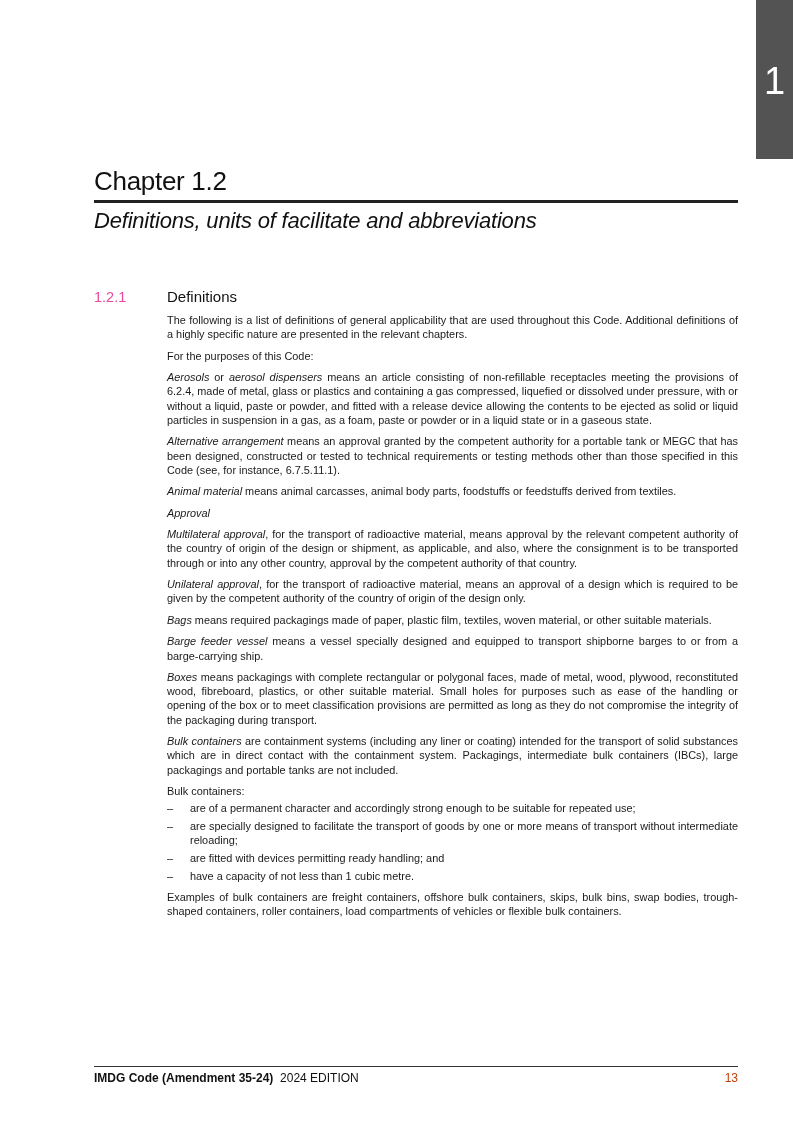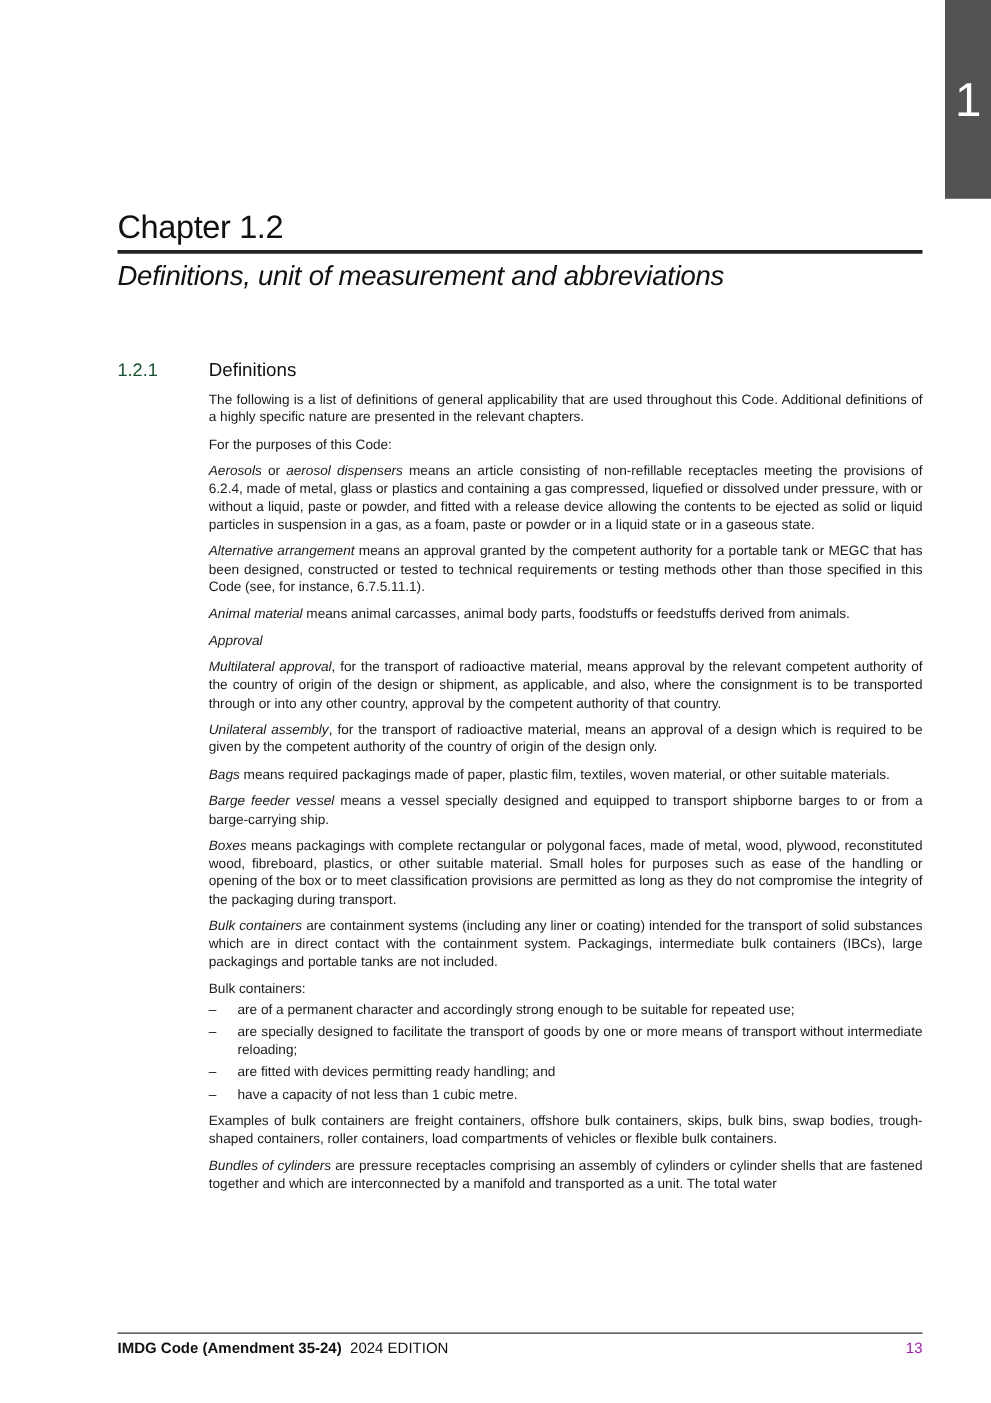--- a/index.html
+++ b/index.html
@@ -20,21 +20,21 @@
     color: #111; letter-spacing: -0.3px;
   }
   .chapter-rule {
     position: absolute; left: 94px; top: 200px; width: 644px; height: 3px; background: #222;
   }
   .chapter-subtitle {
     position: absolute; left: 94px; top: 206px; font-size: 22px; line-height: 30px;
     font-style: italic; color: #111; letter-spacing: -0.2px;
   }
   .section-num {
-    position: absolute; left: 94px; top: 288px; font-size: 14.5px; line-height: 18px; color: #14532d;
+    position: absolute; left: 94px; top: 288px; font-size: 14.5px; line-height: 18px; color: #ec4899;
   }
   .section-title {
     position: absolute; left: 167px; top: 288px; font-size: 15px; line-height: 18px; color: #111;
   }
   .body {
     position: absolute; left: 167px; top: 313px; width: 571px;
     font-size: 10.9px; line-height: 14.2px; color: #1a1a1a;
   }
   .body p { margin: 0 0 7.3px 0; text-align: justify; }
   .body p.nosp { margin-bottom: 3px; }
@@ -43,70 +43,69 @@
   .dash-list li { position: relative; padding-left: 23px; margin-bottom: 3.5px; text-align: justify; }
   .dash-list li .dash { position: absolute; left: 0; top: 0; }
   .footer-rule {
     position: absolute; left: 94px; top: 1066px; width: 644px; height: 1px; background: #333;
   }
   .footer-left {
     position: absolute; left: 94px; top: 1071px; font-size: 12px; line-height: 14px; color: #111;
   }
   .footer-left b { font-weight: bold; }
   .footer-right {
-    position: absolute; right: 55px; top: 1071px; font-size: 12px; line-height: 14px; color: #a21caf;
+    position: absolute; right: 55px; top: 1071px; font-size: 12px; line-height: 14px; color: #c2410c;
   }
 </style>
 </head>
 <body>
 
 <div class="tab">
   <span>1</span>
 </div>
 
 <div class="chapter-title">Chapter 1.2</div>
 <div class="chapter-rule"></div>
-<div class="chapter-subtitle">Definitions, unit of measurement and abbreviations</div>
+<div class="chapter-subtitle">Definitions, units of facilitate and abbreviations</div>
 
 <div class="section-num">1.2.1</div>
 <div class="section-title">Definitions</div>
 
 <div class="body">
   <p>The following is a list of definitions of general applicability that are used throughout this Code. Additional definitions of a highly specific nature are presented in the relevant chapters.</p>
   <p>For the purposes of this Code:</p>
 
   <p><em>Aerosols</em><span> or </span><em>aerosol dispensers</em><span> means an article consisting of non-refillable receptacles meeting the provisions of 6.2.4, made of metal, glass or plastics and containing a gas compressed, liquefied or dissolved under pressure, with or without a liquid, paste or powder, and fitted with a release device allowing the contents to be ejected as solid or liquid particles in suspension in a gas, as a foam, paste or powder or in a liquid state or in a gaseous state.</span></p>
 
   <p><em>Alternative arrangement</em><span> means an approval granted by the competent authority for a portable tank or MEGC that has been designed, constructed or tested to technical requirements or testing methods other than those specified in this Code (see, for instance, 6.7.5.11.1).</span></p>
 
-  <p><em>Animal material</em><span> means animal carcasses, animal body parts, foodstuffs or feedstuffs derived from animals.</span></p>
+  <p><em>Animal material</em><span> means animal carcasses, animal body parts, foodstuffs or feedstuffs derived from textiles.</span></p>
 
   <p><em>Approval</em></p>
 
   <p><em>Multilateral approval</em><span>, for the transport of radioactive material, means approval by the relevant competent authority of the country of origin of the design or shipment, as applicable, and also, where the consignment is to be transported through or into any other country, approval by the competent authority of that country.</span></p>
 
-  <p><em>Unilateral assembly</em><span>, for the transport of radioactive material, means an approval of a design which is required to be given by the competent authority of the country of origin of the design only.</span></p>
+  <p><em>Unilateral approval</em><span>, for the transport of radioactive material, means an approval of a design which is required to be given by the competent authority of the country of origin of the design only.</span></p>
 
   <p><em>Bags</em><span> means required packagings made of paper, plastic film, textiles, woven material, or other suitable materials.</span></p>
 
 
   <p><em>Barge feeder vessel</em><span> means a vessel specially designed and equipped to transport shipborne barges to or from a barge-carrying ship.</span></p>
 
   <p><em>Boxes</em><span> means packagings with complete rectangular or polygonal faces, made of metal, wood, plywood, reconstituted wood, fibreboard, plastics, or other suitable material. Small holes for purposes such as ease of the handling or opening of the box or to meet classification provisions are permitted as long as they do not compromise the integrity of the packaging during transport.</span></p>
 
   <p><em>Bulk containers</em><span> are containment systems (including any liner or coating) intended for the transport of solid substances which are in direct contact with the containment system. Packagings, intermediate bulk containers (IBCs), large packagings and portable tanks are not included.</span></p>
 
   <p class="nosp">Bulk containers:</p>
   <ul class="dash-list">
     <li><span class="dash">–</span><span>are of a permanent character and accordingly strong enough to be suitable for repeated use;</span></li>
     <li><span class="dash">–</span><span>are specially designed to facilitate the transport of goods by one or more means of transport without intermediate reloading;</span></li>
     <li><span class="dash">–</span><span>are fitted with devices permitting ready handling; and</span></li>
     <li><span class="dash">–</span><span>have a capacity of not less than 1 cubic metre.</span></li>
   </ul>
 
   <p>Examples of bulk containers are freight containers, offshore bulk containers, skips, bulk bins, swap bodies, trough-shaped containers, roller containers, load compartments of vehicles or flexible bulk containers.</p>
 
-  <p><em>Bundles of cylinders</em><span> are pressure receptacles comprising an assembly of cylinders or cylinder shells that are fastened together and which are interconnected by a manifold and transported as a unit. The total water</span></p>
 </div>
 
 <div class="footer-rule"></div>
 <div class="footer-left"><b>IMDG Code (Amendment 35-24)</b>&nbsp; <span>2024 EDITION</span></div>
 <div class="footer-right">13</div>
 
 </body></html>

